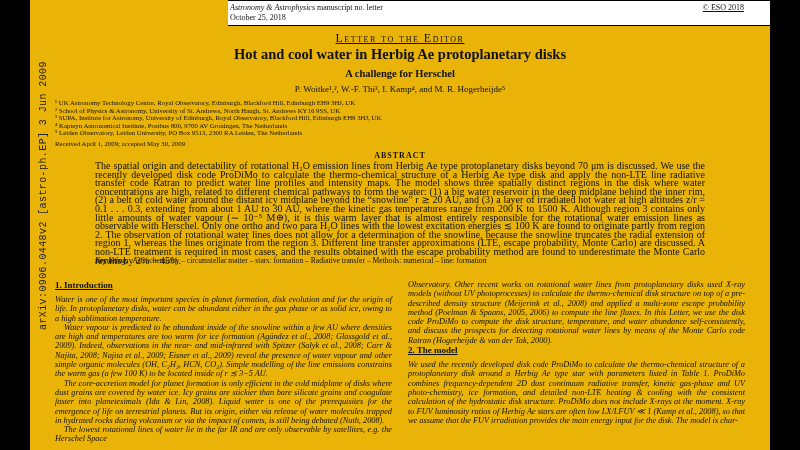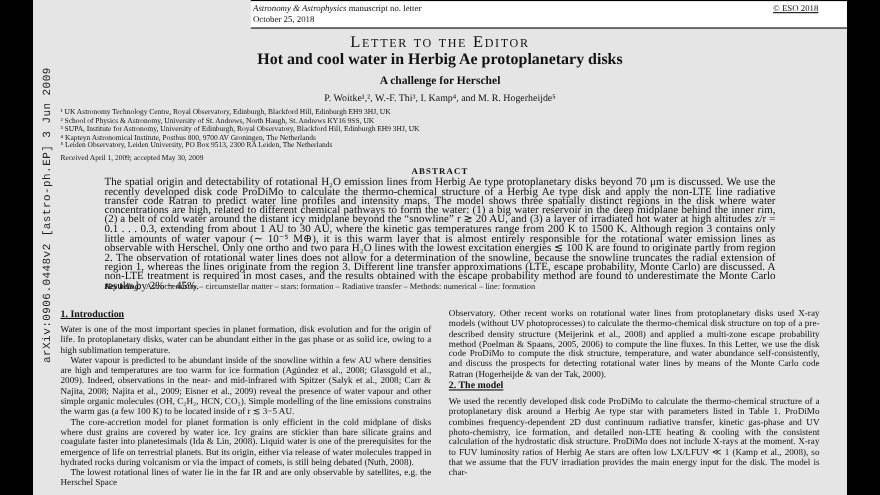--- a/index.html
+++ b/index.html
@@ -4,58 +4,58 @@
 <style>
   * { margin:0; padding:0; box-sizing:border-box; }
   html, body { width:800px; height:450px; overflow:hidden; }
   body { background:#000; position:relative; font-family:"Liberation Serif","DejaVu Serif",serif; color:#111; }
 
   .viewer-bar { position:absolute; top:0; height:450px; background:#000; }
   .viewer-bar.left { left:0; width:30px; }
   .viewer-bar.right { left:770px; width:30px; }
 
   .page { position:absolute; left:30px; top:0; width:740px; height:450px;
-          background:#e5e5e5; overflow:hidden; }
+          background:#eab308; overflow:hidden; }
 
   .arxiv-stamp { position:absolute; left:8px; top:330px;
                  transform:rotate(-90deg); transform-origin:0 0;
                  white-space:nowrap; font-family:"Liberation Mono","DejaVu Sans Mono",monospace;
                  font-size:10px; letter-spacing:0.4px; color:#222; }
 
   .header-box { position:absolute; left:198px; top:0; width:542px;
                 border-top:1px solid #000; border-bottom:1px solid #000;
                 padding:2px 26px 3px 2px; display:flex;
                 justify-content:space-between; align-items:flex-start;
                 font-size:8px; line-height:9.5px; background:#fff; }
   .header-left .journal { font-style:italic; }
   .header-right { white-space:nowrap;text-decoration:underline; }
 
   .centered-block { position:absolute; left:25px; width:690px; text-align:center; }
-  .letter-label { top:31px; font-variant:small-caps; letter-spacing:1.5px; font-size:15px; }
+  .letter-label { top:31px; font-variant:small-caps; letter-spacing:1.5px; font-size:12px;text-decoration:underline; }
   .paper-title { top:46px; font-size:14.5px; font-weight:bold; }
   .paper-subtitle { top:68px; font-size:10.5px; font-weight:bold; }
   .authors-line { top:84px; font-size:9px; }
 
   .affiliations { position:absolute; left:25px; width:690px; top:99px;
                   font-size:6.8px; line-height:7.6px; }
   .received-line { position:absolute; left:25px; top:140px; font-size:6.8px; }
 
   .abstract-heading { top:151px; font-weight:bold; font-size:8px; letter-spacing:1px; }
   .abstract-text { position:absolute; left:65px; width:610px; top:162px;
                    font-size:10px; line-height:8.6px; text-align:justify; }
   .keywords-line { position:absolute; left:65px; width:610px; top:257px;
                    font-size:7.6px; line-height:8.6px; text-align:justify; }
   .keywords-label { font-weight:bold; font-style:italic; margin-right:3px; }
 
   .column { position:absolute; top:280px; width:337px; }
   .column.left { left:25px; }
   .column.right { left:378px; }
   .section-heading { font-size:9px; font-weight:bold; margin-bottom:5px;text-decoration:underline; }
   .column.right .section-heading { margin-top:0; }
-  .body-para { font-size:8.3px; line-height:9.3px; text-align:justify; }
+  .body-para { font-size:8.3px; line-height:9.3px; text-align:justify;font-style:italic; }
   .body-para.indent { text-indent:9px; }
 </style>
 </head>
 <body>
 
 <div class="viewer-bar left"></div>
 <div class="viewer-bar right"></div>
 
 <div class="page">
 

